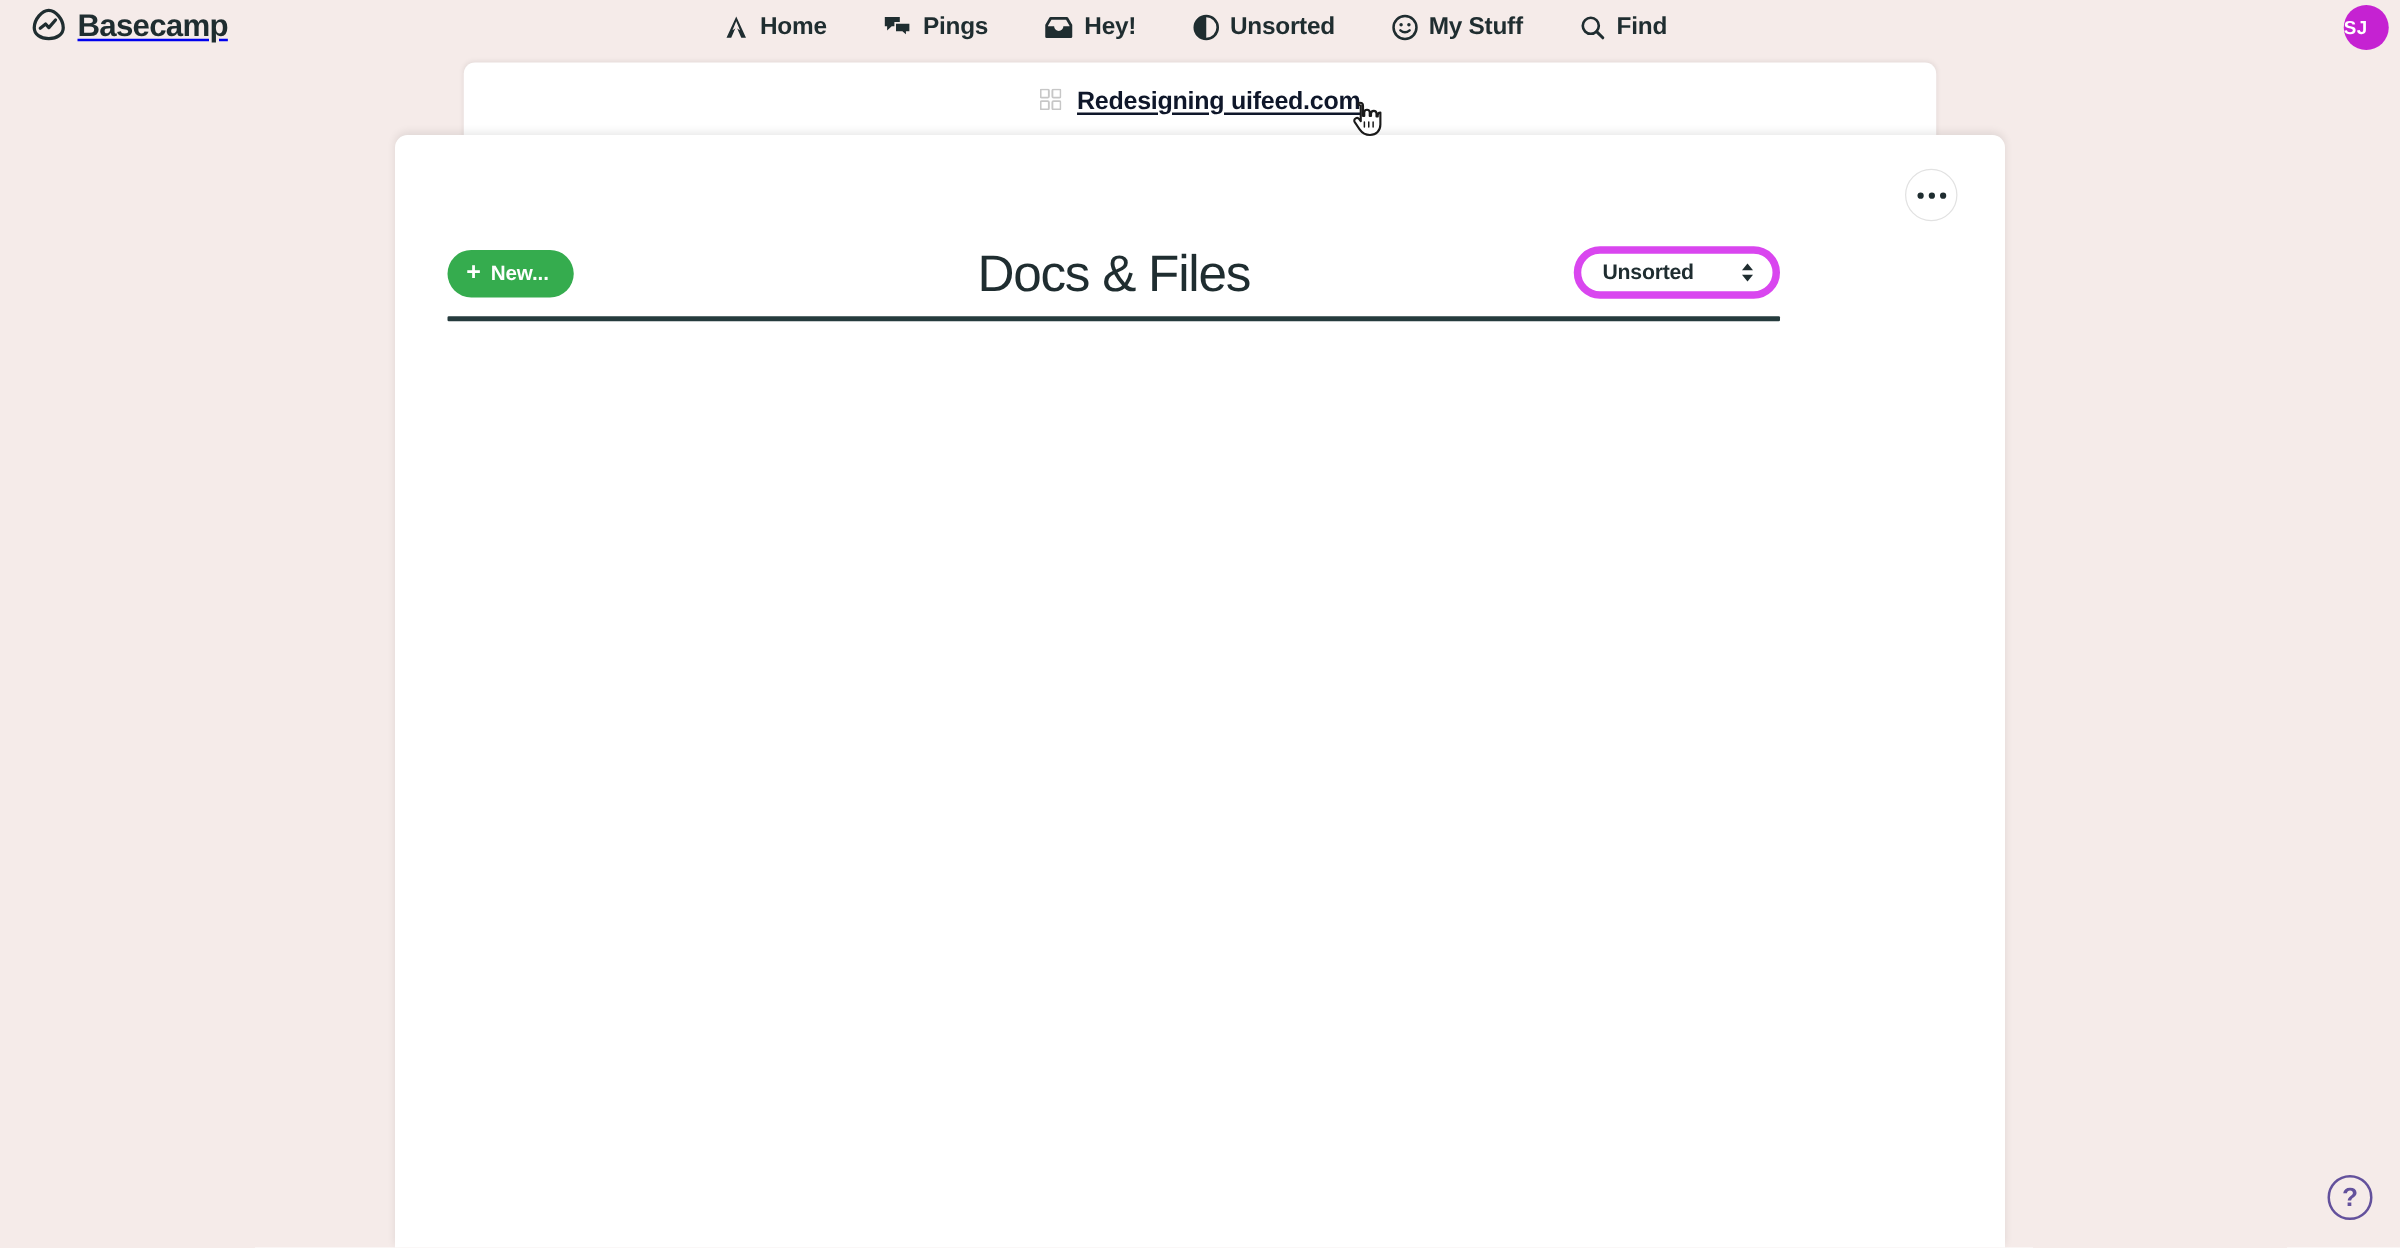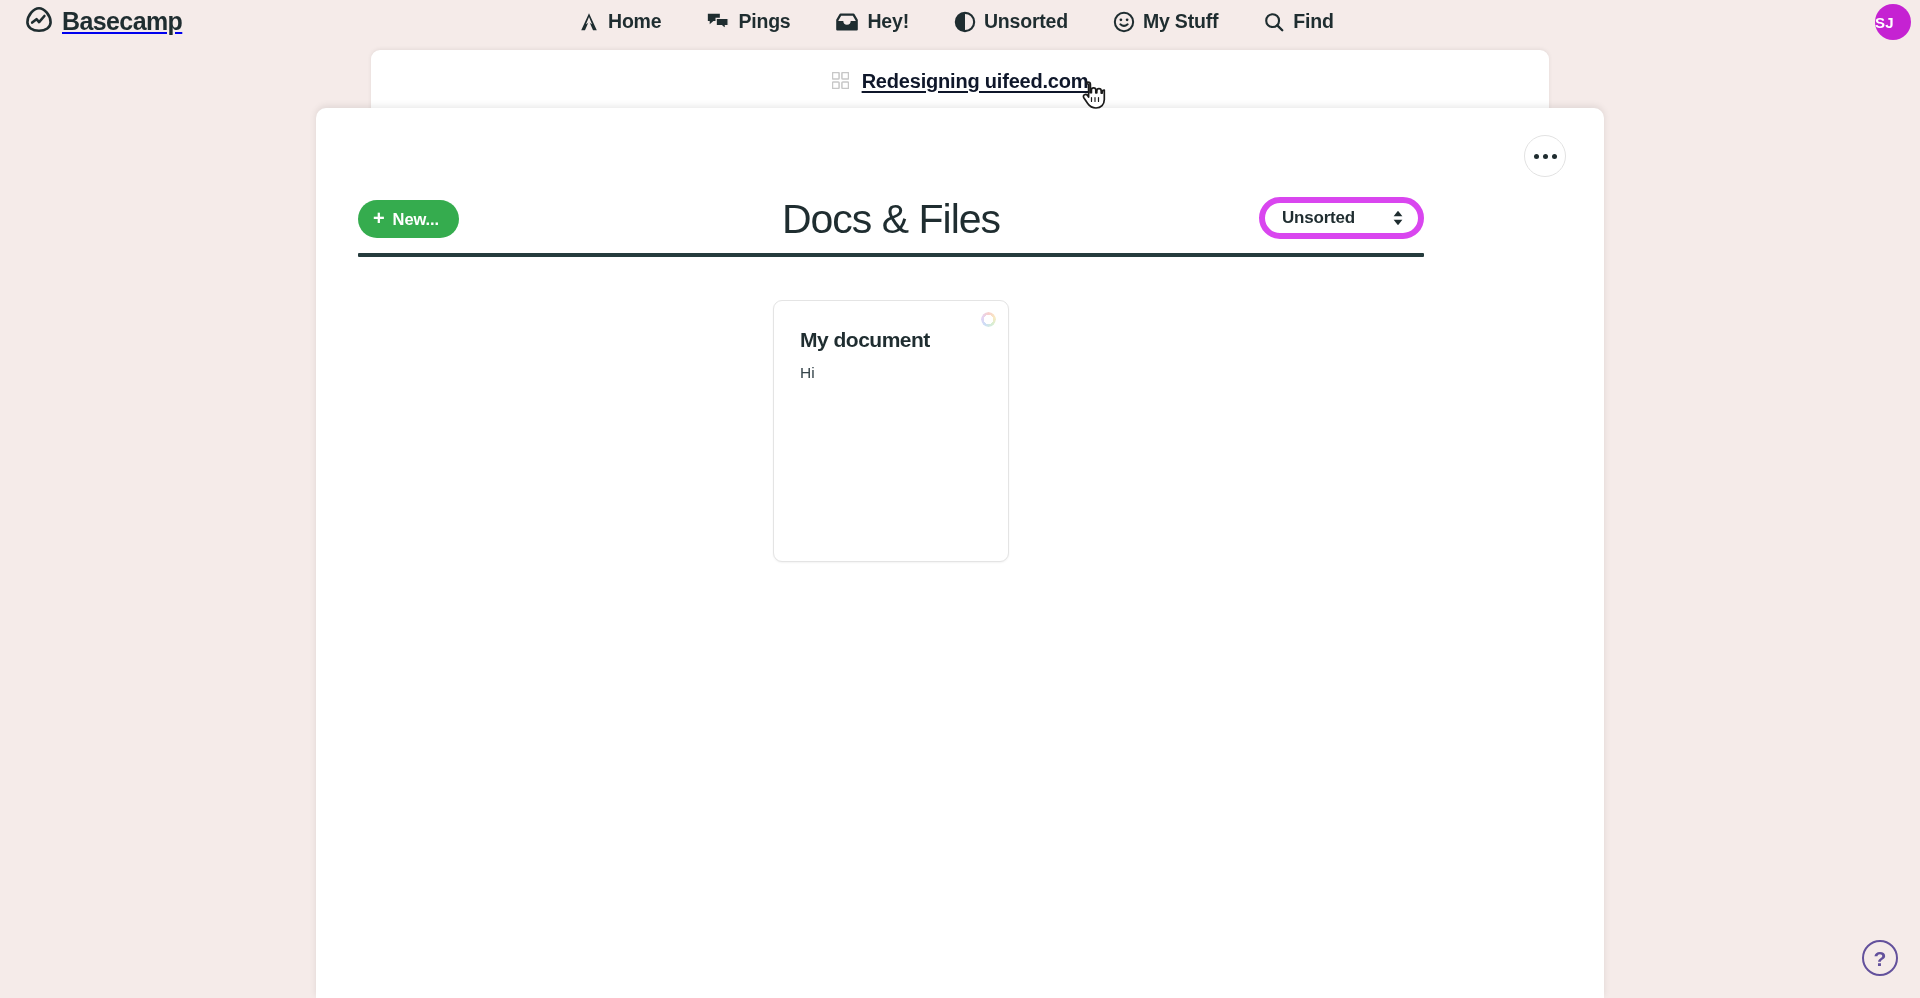--- a/index.html
+++ b/index.html
@@ -454,27 +454,20 @@
         <svg width="12" height="16" viewBox="0 0 12 16" aria-hidden="true">
           <path d="M6 0.8 L10.4 6.2 H1.6 Z" fill="#1f2d30"></path>
           <path d="M6 15.2 L10.4 9.8 H1.6 Z" fill="#1f2d30"></path>
         </svg>
       </span>
     </div>
   </div>
 
   <div class="head-rule"></div>
 
-  <div class="docs-grid">
-    <div class="doc-card">
-      <span class="doc-status-ring"></span>
-      <h2 class="doc-title">My document</h2>
-      <p class="doc-excerpt">Hi</p>
-    </div>
-  </div>
 
 </div>
 
 <button class="help-button">
   <span>?</span>
 </button>
 
 <div class="cursor">
   <svg width="26" height="32" viewBox="0 0 26 32" aria-hidden="true">
     <path d="M8 2.2c1.5 0 2.4 1 2.4 2.4v8.1h1V10c0-1.3.9-2.2 2.2-2.2s2.2.9 2.2 2.2v2.8h1v-1.9c0-1.3.9-2.2 2.2-2.2s2.2.9 2.2 2.2v2.2h1v-1c0-1.3.9-2.1 2.1-2.1v9.6c0 4.8-3.2 8.4-8.3 8.4-4.2 0-6.3-1.6-8.3-4.5l-3.9-5.8c-.7-1.1-.4-2.4.7-3 1-.6 2.2-.3 2.9.6l1.2 1.7V4.6C5.6 3.2 6.5 2.2 8 2.2z" fill="#ffffff" stroke="#1b1b1b" stroke-width="1.7" stroke-linejoin="round"></path>

